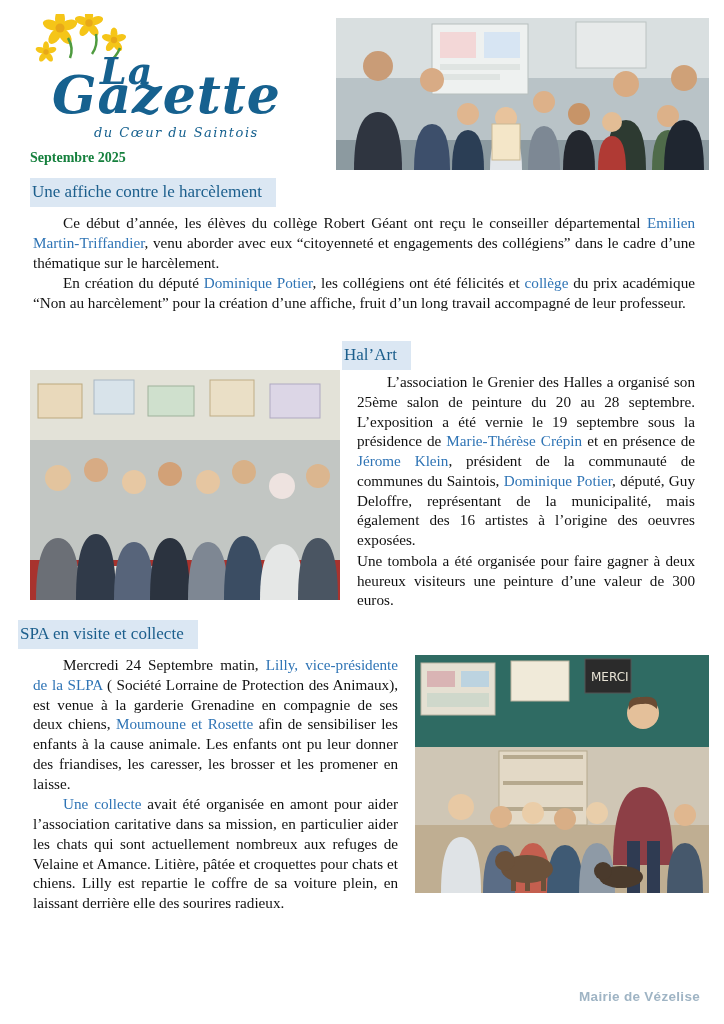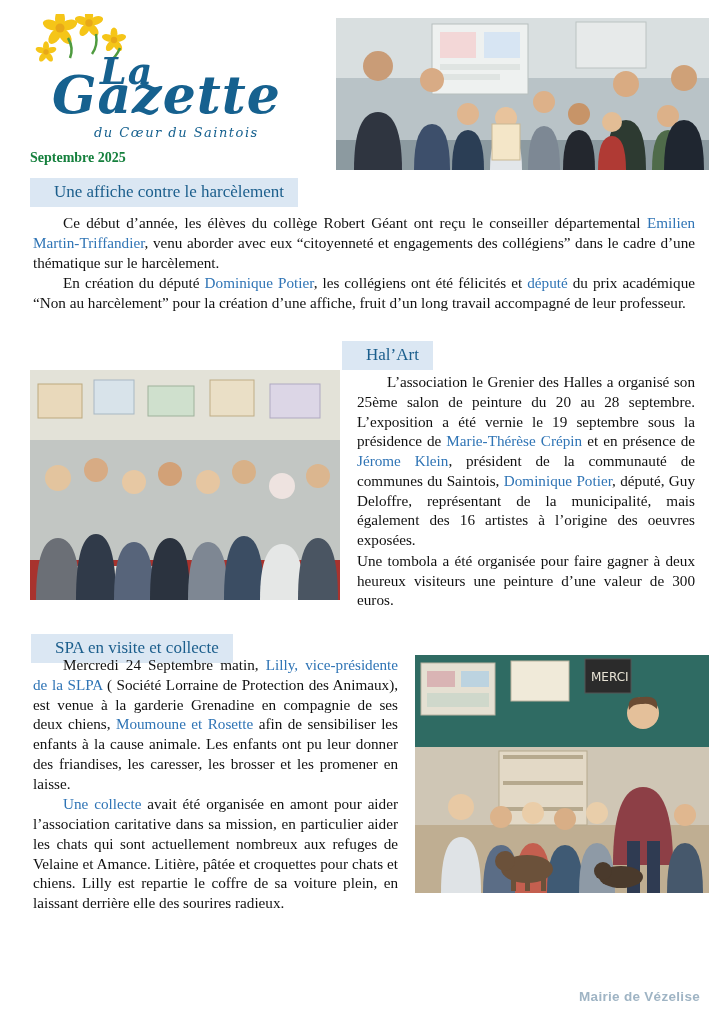--- a/index.html
+++ b/index.html
@@ -111,26 +111,26 @@
     height: 238px;
   }
 
   
   .section-head {
     position: absolute;
     background: #dbe7f3;
     color: #1b5e8c;
     font-family: "Liberation Serif", serif;
     font-size: 17px;
-    padding: 4px 14px 5px 24px;
+    padding: 4px 14px 5px 2px;
     white-space: nowrap;
   }
   #head-affiche { left: 30px; top: 178px; }
   #head-halart  { left: 342px; top: 341px; }
-  #head-spa     { left: 31px;  top: 620px; margin-top: 14px; }
+  #head-spa     { left: 18px;  top: 620px; }
 
   
   .body-text {
     position: absolute;
     font-family: "Liberation Serif", serif;
     font-size: 15.2px;
     line-height: 1.30;
     text-align: justify;
     color: #111;
   }
@@ -259,21 +259,21 @@
         <circle cx="348" cy="60" r="13" fill="#cfa178"></circle>
         <path d="M328 152 q0-50 20-50 q20 0 20 50z" fill="#1f2630"></path>
       </g>
     </svg>
   </div>
 
   <div class="section-head" id="head-affiche">Une affiche contre le harcèlement</div>
 
   <div class="body-text" id="text-affiche">
     <p><span>Ce début d’année, les élèves du collège Robert Géant ont reçu le conseiller départemental </span><span class="hl">Emilien Martin-Triffandier</span><span>, venu aborder avec eux “citoyenneté et engagements des collégiens” dans le cadre d’une thématique sur le harcèlement.</span></p>
-    <p><span>En création du député </span><span class="hl">Dominique Potier</span><span>, les collégiens ont été félicités et </span><span class="hl">député</span><span> du prix académique “Non au harcèlement” pour la création d’une affiche, fruit d’un long travail accompagné de leur professeur.</span></p>
+    <p><span>En création du député </span><span class="hl">Dominique Potier</span><span>, les collégiens ont été félicités et </span><span class="hl">collège</span><span> du prix académique “Non au harcèlement” pour la création d’une affiche, fruit d’un long travail accompagné de leur professeur.</span></p>
   </div>
 
   <div class="section-head" id="head-halart">Hal’Art</div>
 
   <div class="photo" id="photo-halart">
     <svg width="310" height="230" viewBox="0 0 310 230">
       <rect width="310" height="230" fill="#cfd3cf"></rect>
       <rect x="0" y="0" width="310" height="70" fill="#e3e2d8"></rect>
       <rect x="0" y="70" width="310" height="120" fill="#c2c6c3"></rect>
       <rect x="0" y="190" width="310" height="40" fill="#a8332e"></rect>

